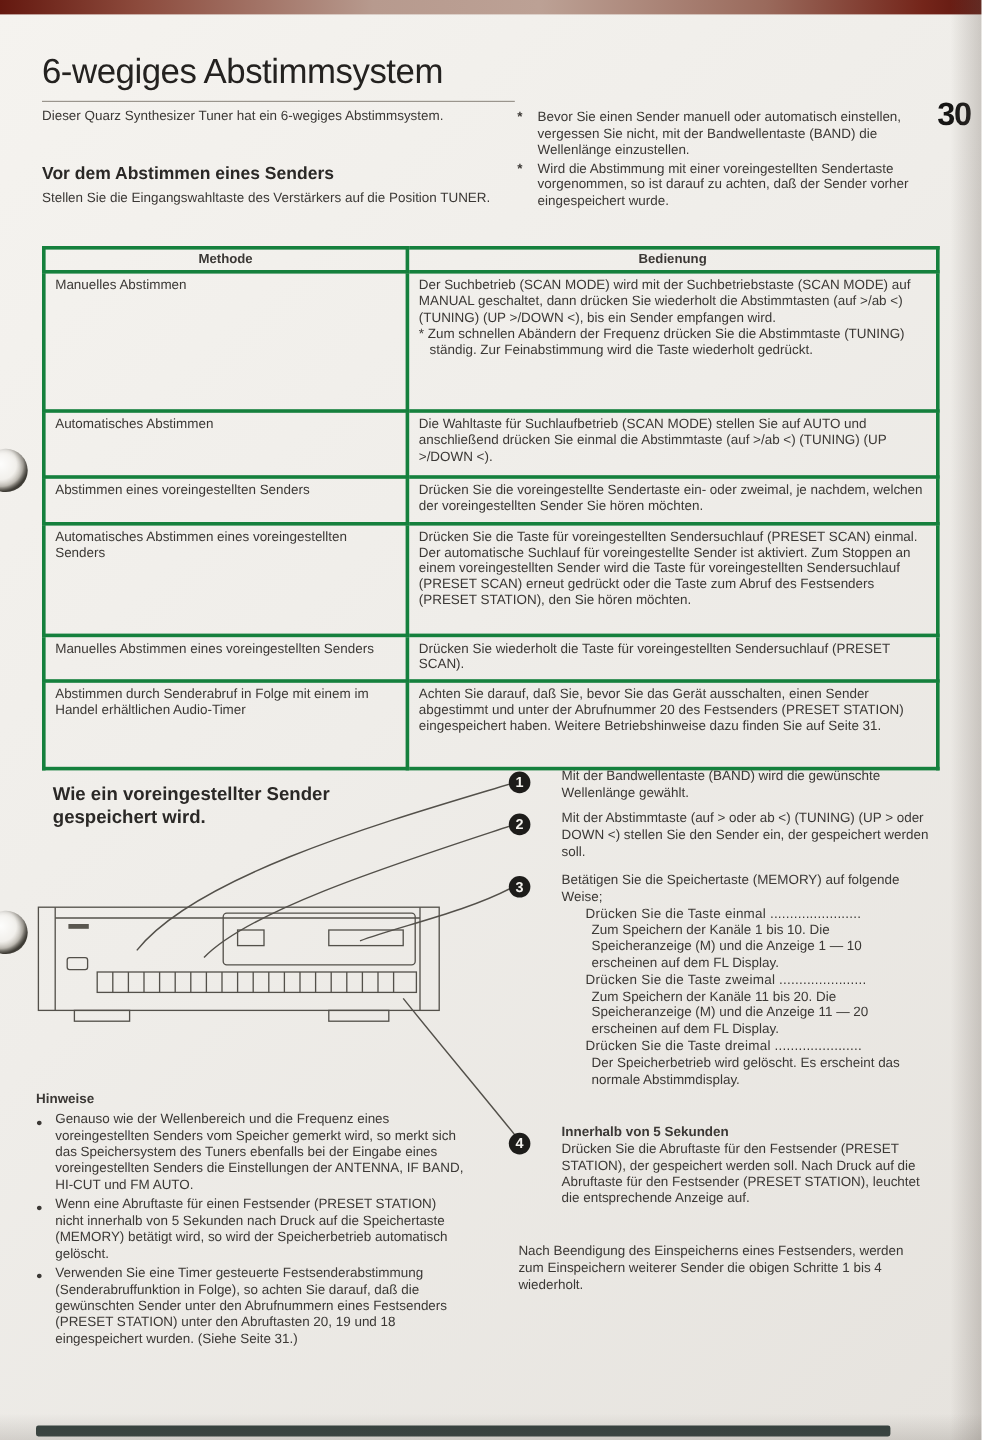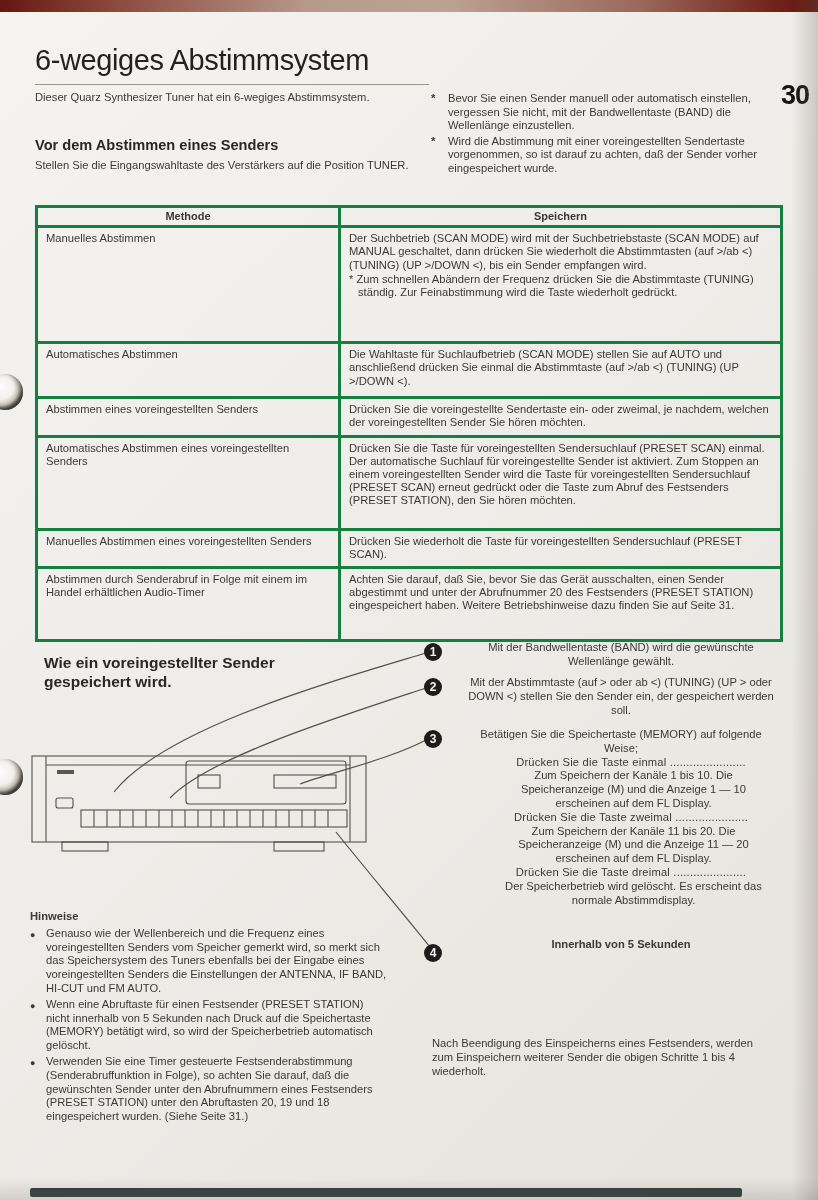--- a/index.html
+++ b/index.html
@@ -48,21 +48,21 @@
   td.op-cell{padding:4px 10px 4px 8px;}
   .op-p{margin:0 0 1px 0;}
   .op-note{text-indent:-9px;padding-left:9px;margin-top:1px;}
 
   
   .section-heading{position:absolute;left:32px;top:641px;width:250px;
     font-size:15.5px;line-height:19px;font-weight:700;color:#2a2826;}
   .step-circle{position:absolute;width:18px;height:18px;border-radius:50%;background:#1d1c1a;
     color:#f4f2ee;font-size:12px;font-weight:700;display:flex;align-items:center;justify-content:center;}
   .step-text{position:absolute;left:468px;width:306px;font-size:11.2px;line-height:13.8px;}
-  .sp{margin:0;text-align:center;}
+  .sp{margin:0;}
   .sp-indent{margin-left:25px;}
   .sp-bold{font-weight:700;margin-top:12px;}
   .sp-leader{letter-spacing:.2px;padding-left:20px;}
   .closing{position:absolute;left:432px;top:1037px;width:342px;font-size:11.2px;line-height:13.8px;}
 
   
   .notes{position:absolute;left:30px;top:910px;width:358px;font-size:11.2px;line-height:13.8px;}
   .notes-heading{font-weight:700;margin-bottom:3px;}
   .note-item{display:flex;margin-bottom:2px;}
   .nmark{flex:0 0 16px;width:16px;font-size:9px;padding-top:2px;}
@@ -95,21 +95,21 @@
       <div class="tnote">
         <span class="tmark">*</span>
         <span class="ttext">Wird die Abstimmung mit einer voreingestellten Sendertaste vorgenommen, so ist darauf zu achten, daß der Sender vorher eingespeichert wurde.</span>
       </div>
     </div>
 
   <table class="tune">
     <thead>
       <tr>
         <th>Methode</th>
-        <th>Speichern</th>
+        <th>Bedienung</th>
       </tr>
     </thead>
     <tbody>
         <tr style="height: 116px;">
           <td class="method-cell">Manuelles Abstimmen</td>
           <td class="op-cell">
             <div class="op-p">Der Suchbetrieb (SCAN MODE) wird mit der Suchbetriebstaste (SCAN MODE) auf MANUAL geschaltet, dann drücken Sie wiederholt die Abstimmtasten (auf &gt;/ab &lt;) (TUNING) (UP &gt;/DOWN &lt;), bis ein Sender empfangen wird.</div>
             <div class="op-note">* Zum schnellen Abändern der Frequenz drücken Sie die Abstimmtaste (TUNING) ständig. Zur Feinabstimmung wird die Taste wiederholt gedrückt.</div>
           </td>
         </tr>
@@ -208,20 +208,21 @@
         <div class="sp sp-leader">Drücken Sie die Taste einmal .......................</div>
         <div class="sp sp-indent">Zum Speichern der Kanäle 1 bis 10. Die Speicheranzeige (M) und die Anzeige 1 — 10 erscheinen auf dem FL Display.</div>
         <div class="sp sp-leader">Drücken Sie die Taste zweimal ......................</div>
         <div class="sp sp-indent">Zum Speichern der Kanäle 11 bis 20. Die Speicheranzeige (M) und die Anzeige 11 — 20 erscheinen auf dem FL Display.</div>
         <div class="sp sp-leader">Drücken Sie die Taste dreimal ......................</div>
         <div class="sp sp-indent">Der Speicherbetrieb wird gelöscht. Es erscheint das normale Abstimmdisplay.</div>
       </div>
       <div class="step-circle" style="left: 424px; top: 944px;">4</div>
       <div class="step-text" style="top: 926px;">
         <div class="sp sp-bold">Innerhalb von 5 Sekunden</div>
+        <div class="sp sp-normal">Drücken Sie die Abruftaste für den Festsender (PRESET STATION), der gespeichert werden soll. Nach Druck auf die Abruftaste für den Festsender (PRESET STATION), leuchtet die entsprechende Anzeige auf.</div>
       </div>
     </div>
 
   <p class="closing" style="margin:0;">Nach Beendigung des Einspeicherns eines Festsenders, werden zum Einspeichern weiterer Sender die obigen Schritte 1 bis 4 wiederholt.</p>
 
   <div class="notes">
     <div class="notes-heading">Hinweise</div>
     <div id="notes-list">
         <div class="note-item">
           <span class="nmark">●</span>

